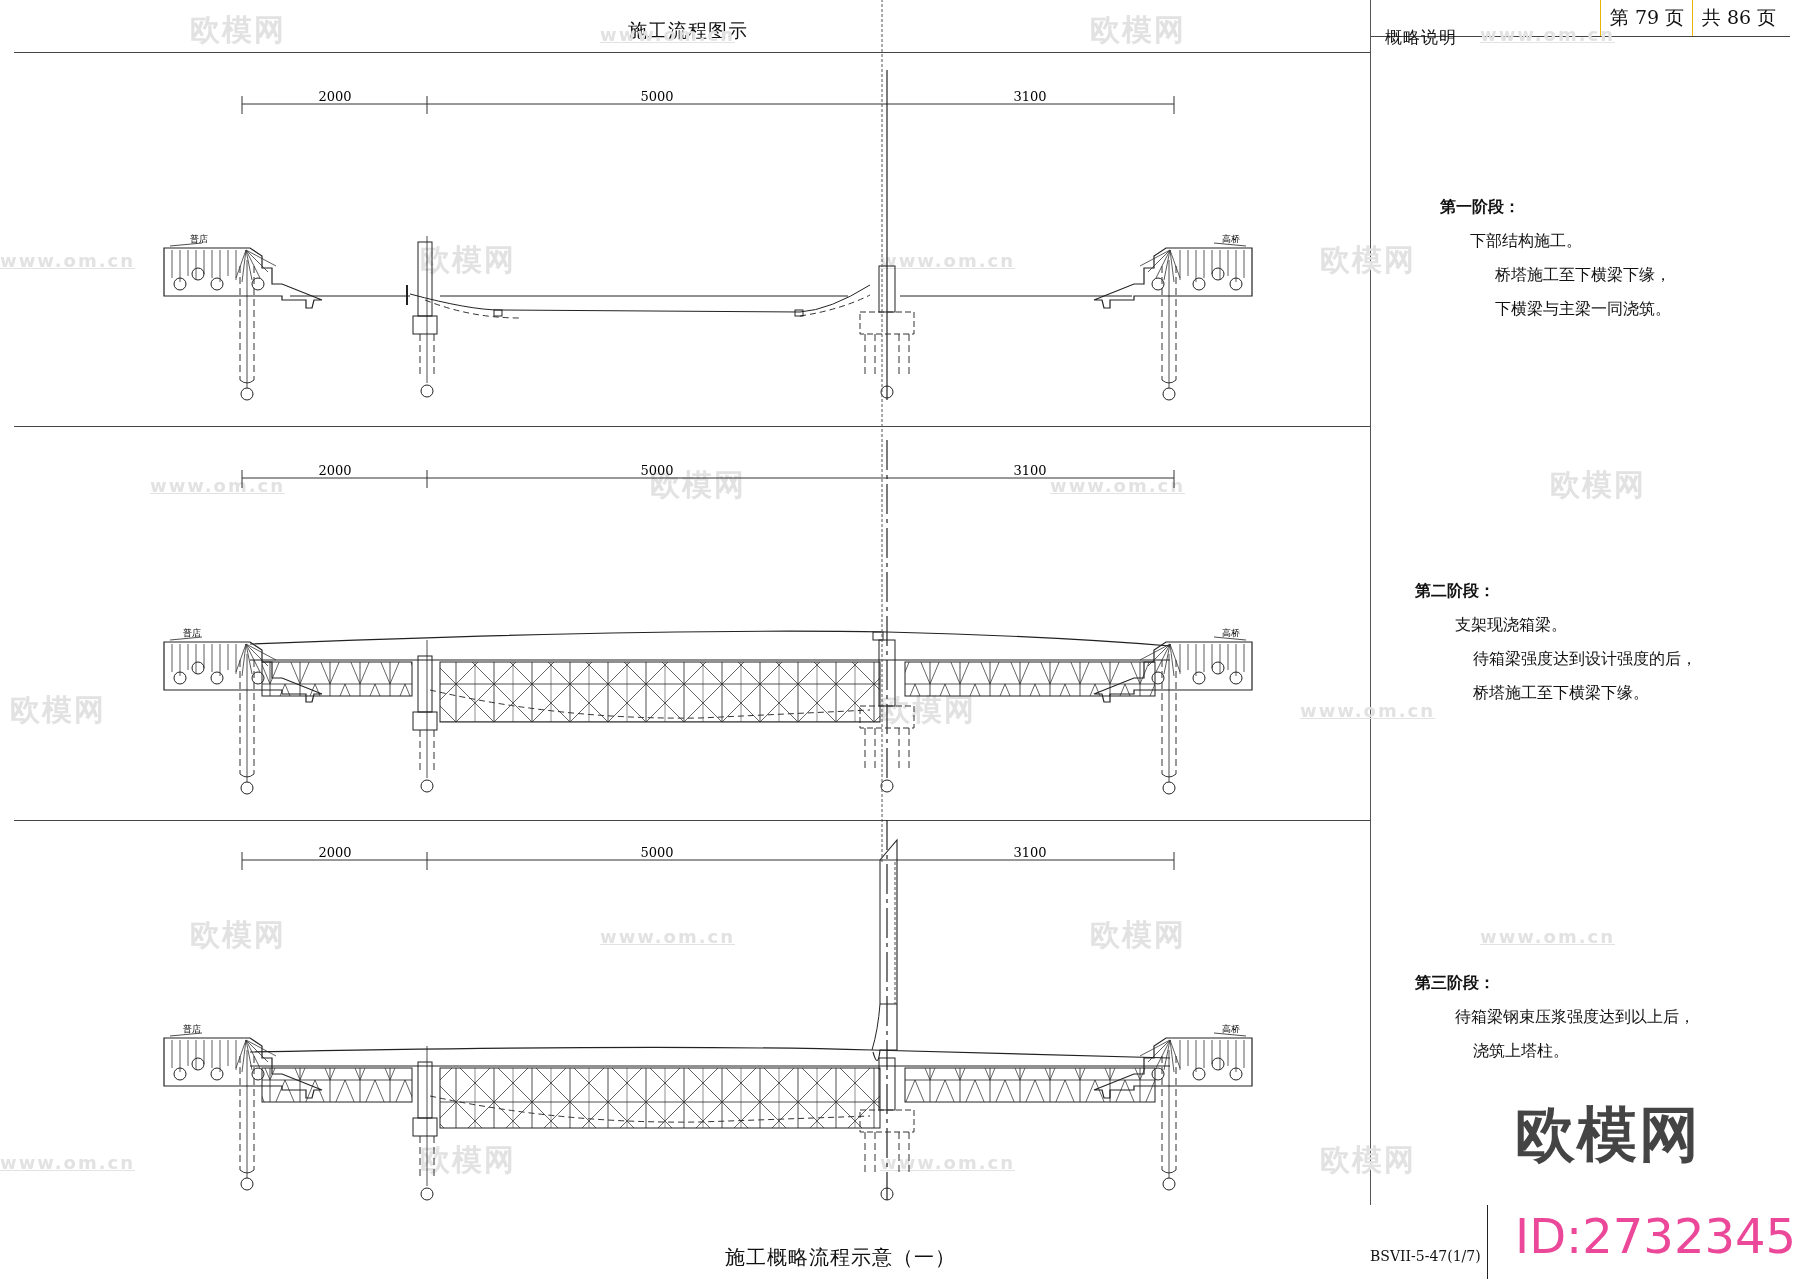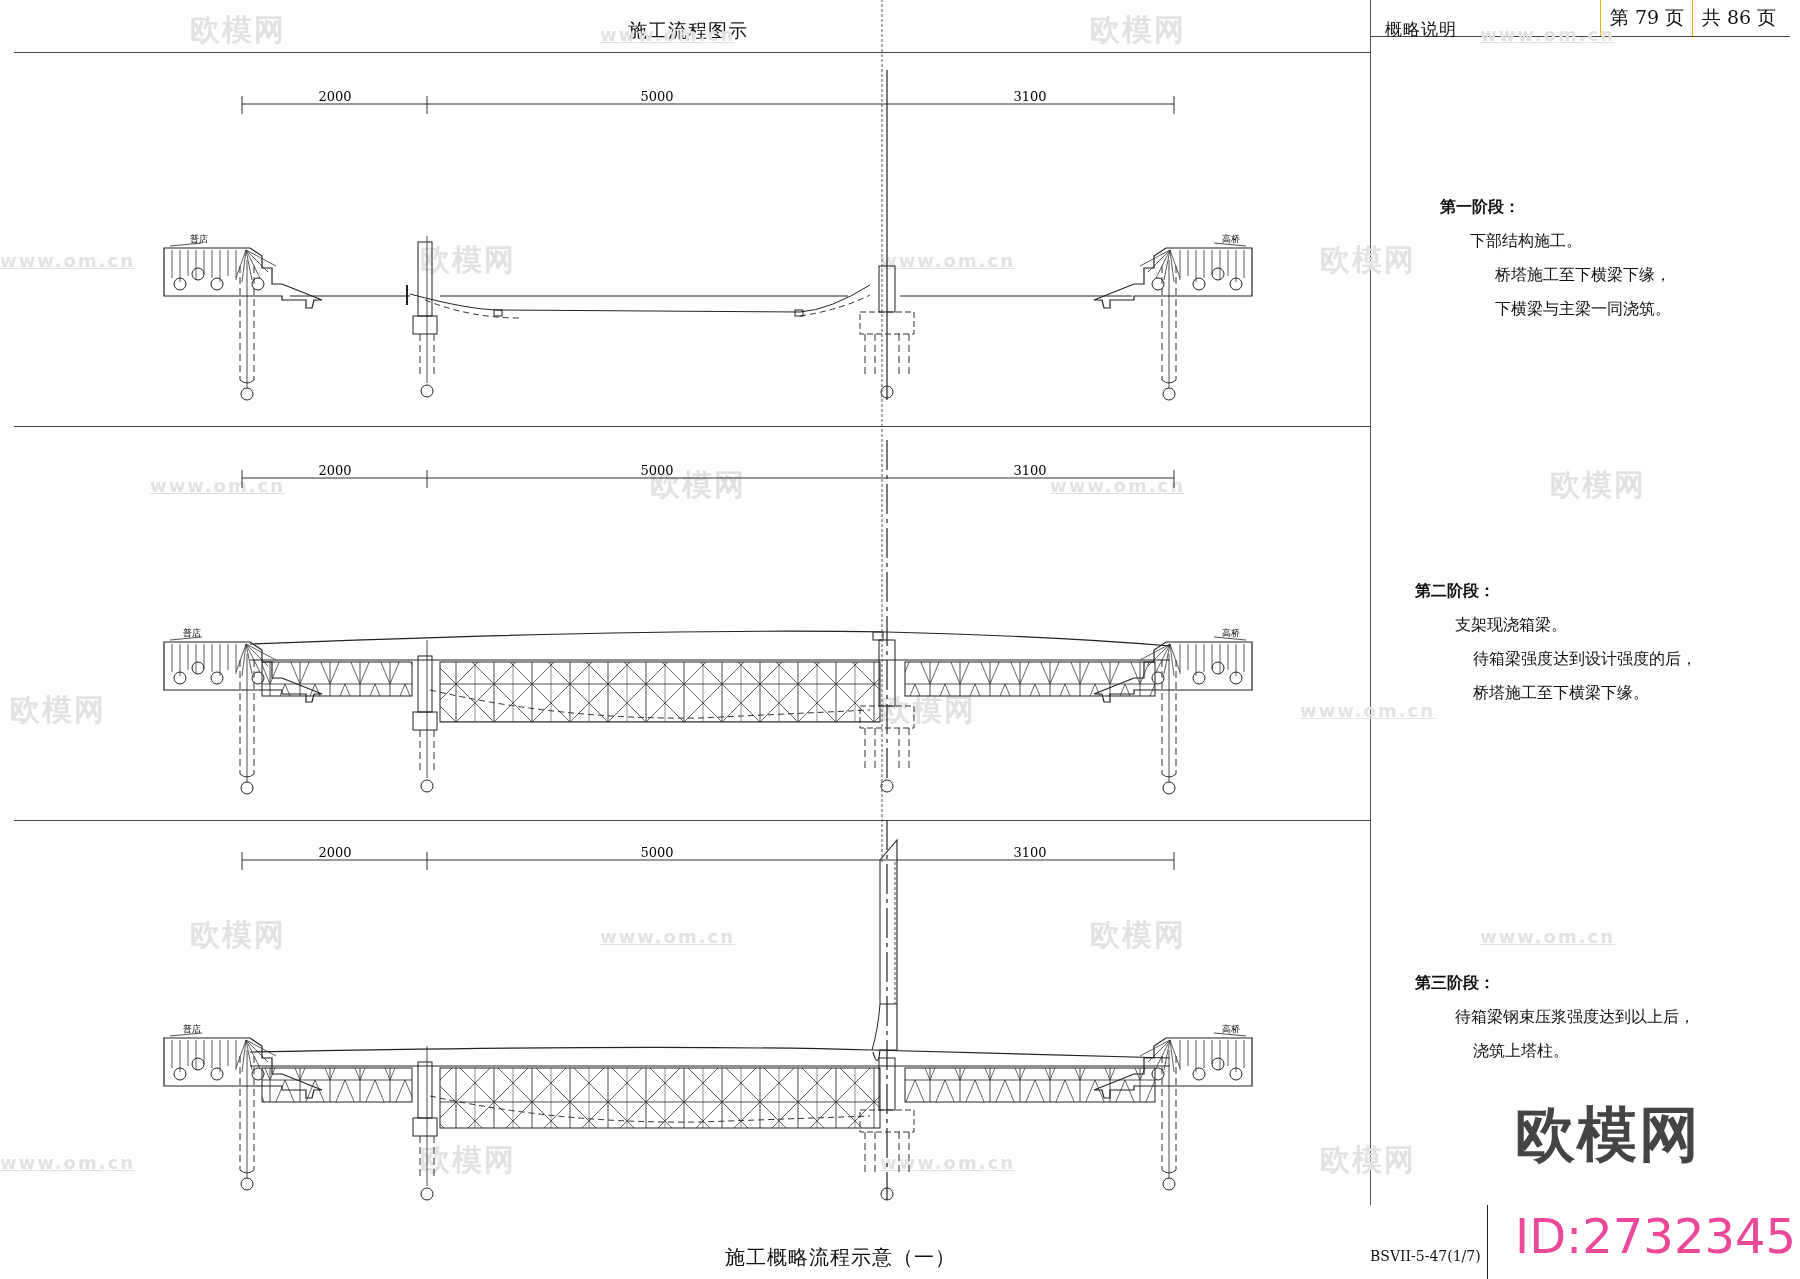--- a/index.html
+++ b/index.html
@@ -1,21 +1,21 @@
 <!DOCTYPE html>
 <html><head>
 <meta charset="utf-8">
 <style>
   html,body{margin:0;padding:0;background:#fff;}
   body{width:1800px;height:1279px;position:relative;overflow:hidden;font-family:"DejaVu Serif",serif;color:#111;}
   .abs{position:absolute;}
   .hline{position:absolute;height:1px;background:#444;}
   .vline{position:absolute;width:1px;background:#555;}
   .sheet-title{left:628px;top:18px;font-size:19px;letter-spacing:1px;}
-  .notes-title{left:1385px;top:18px;font-size:17px;letter-spacing:1px;text-align:right;}
+  .notes-title{left:1385px;top:26px;font-size:17px;letter-spacing:1px;text-align:right;}
   .pagebox{top:0;height:36px;border-left:1px solid #eab308;display:flex;align-items:center;justify-content:center;font-size:19px;}
   .stage{position:absolute;left:1405px;font-size:16px;line-height:34px;}
   .stage .h{font-weight:bold;}
   .stage .l1{padding-left:30px;}
   .stage .l2{padding-left:55px;font-family:Liberation Serif, serif;}
   .caption{left:725px;top:1244px;font-size:20px;letter-spacing:1px;}
   .drawno{left:1370px;top:1248px;font-size:14px;}
   .wm-big{left:1515px;top:1095px;font-family:"DejaVu Sans",sans-serif;color:#444;font-size:60px;font-weight:bold;letter-spacing:2px;}
   .wm-id{left:1515px;top:1180px;font-family:"DejaVu Sans",sans-serif;color:#ec4899;font-size:48px;margin-top:28px;}
   .wm{position:absolute;font-family:"DejaVu Sans",sans-serif;color:#e2e2e2;font-size:30px;font-weight:bold;letter-spacing:2px;pointer-events:none;}

